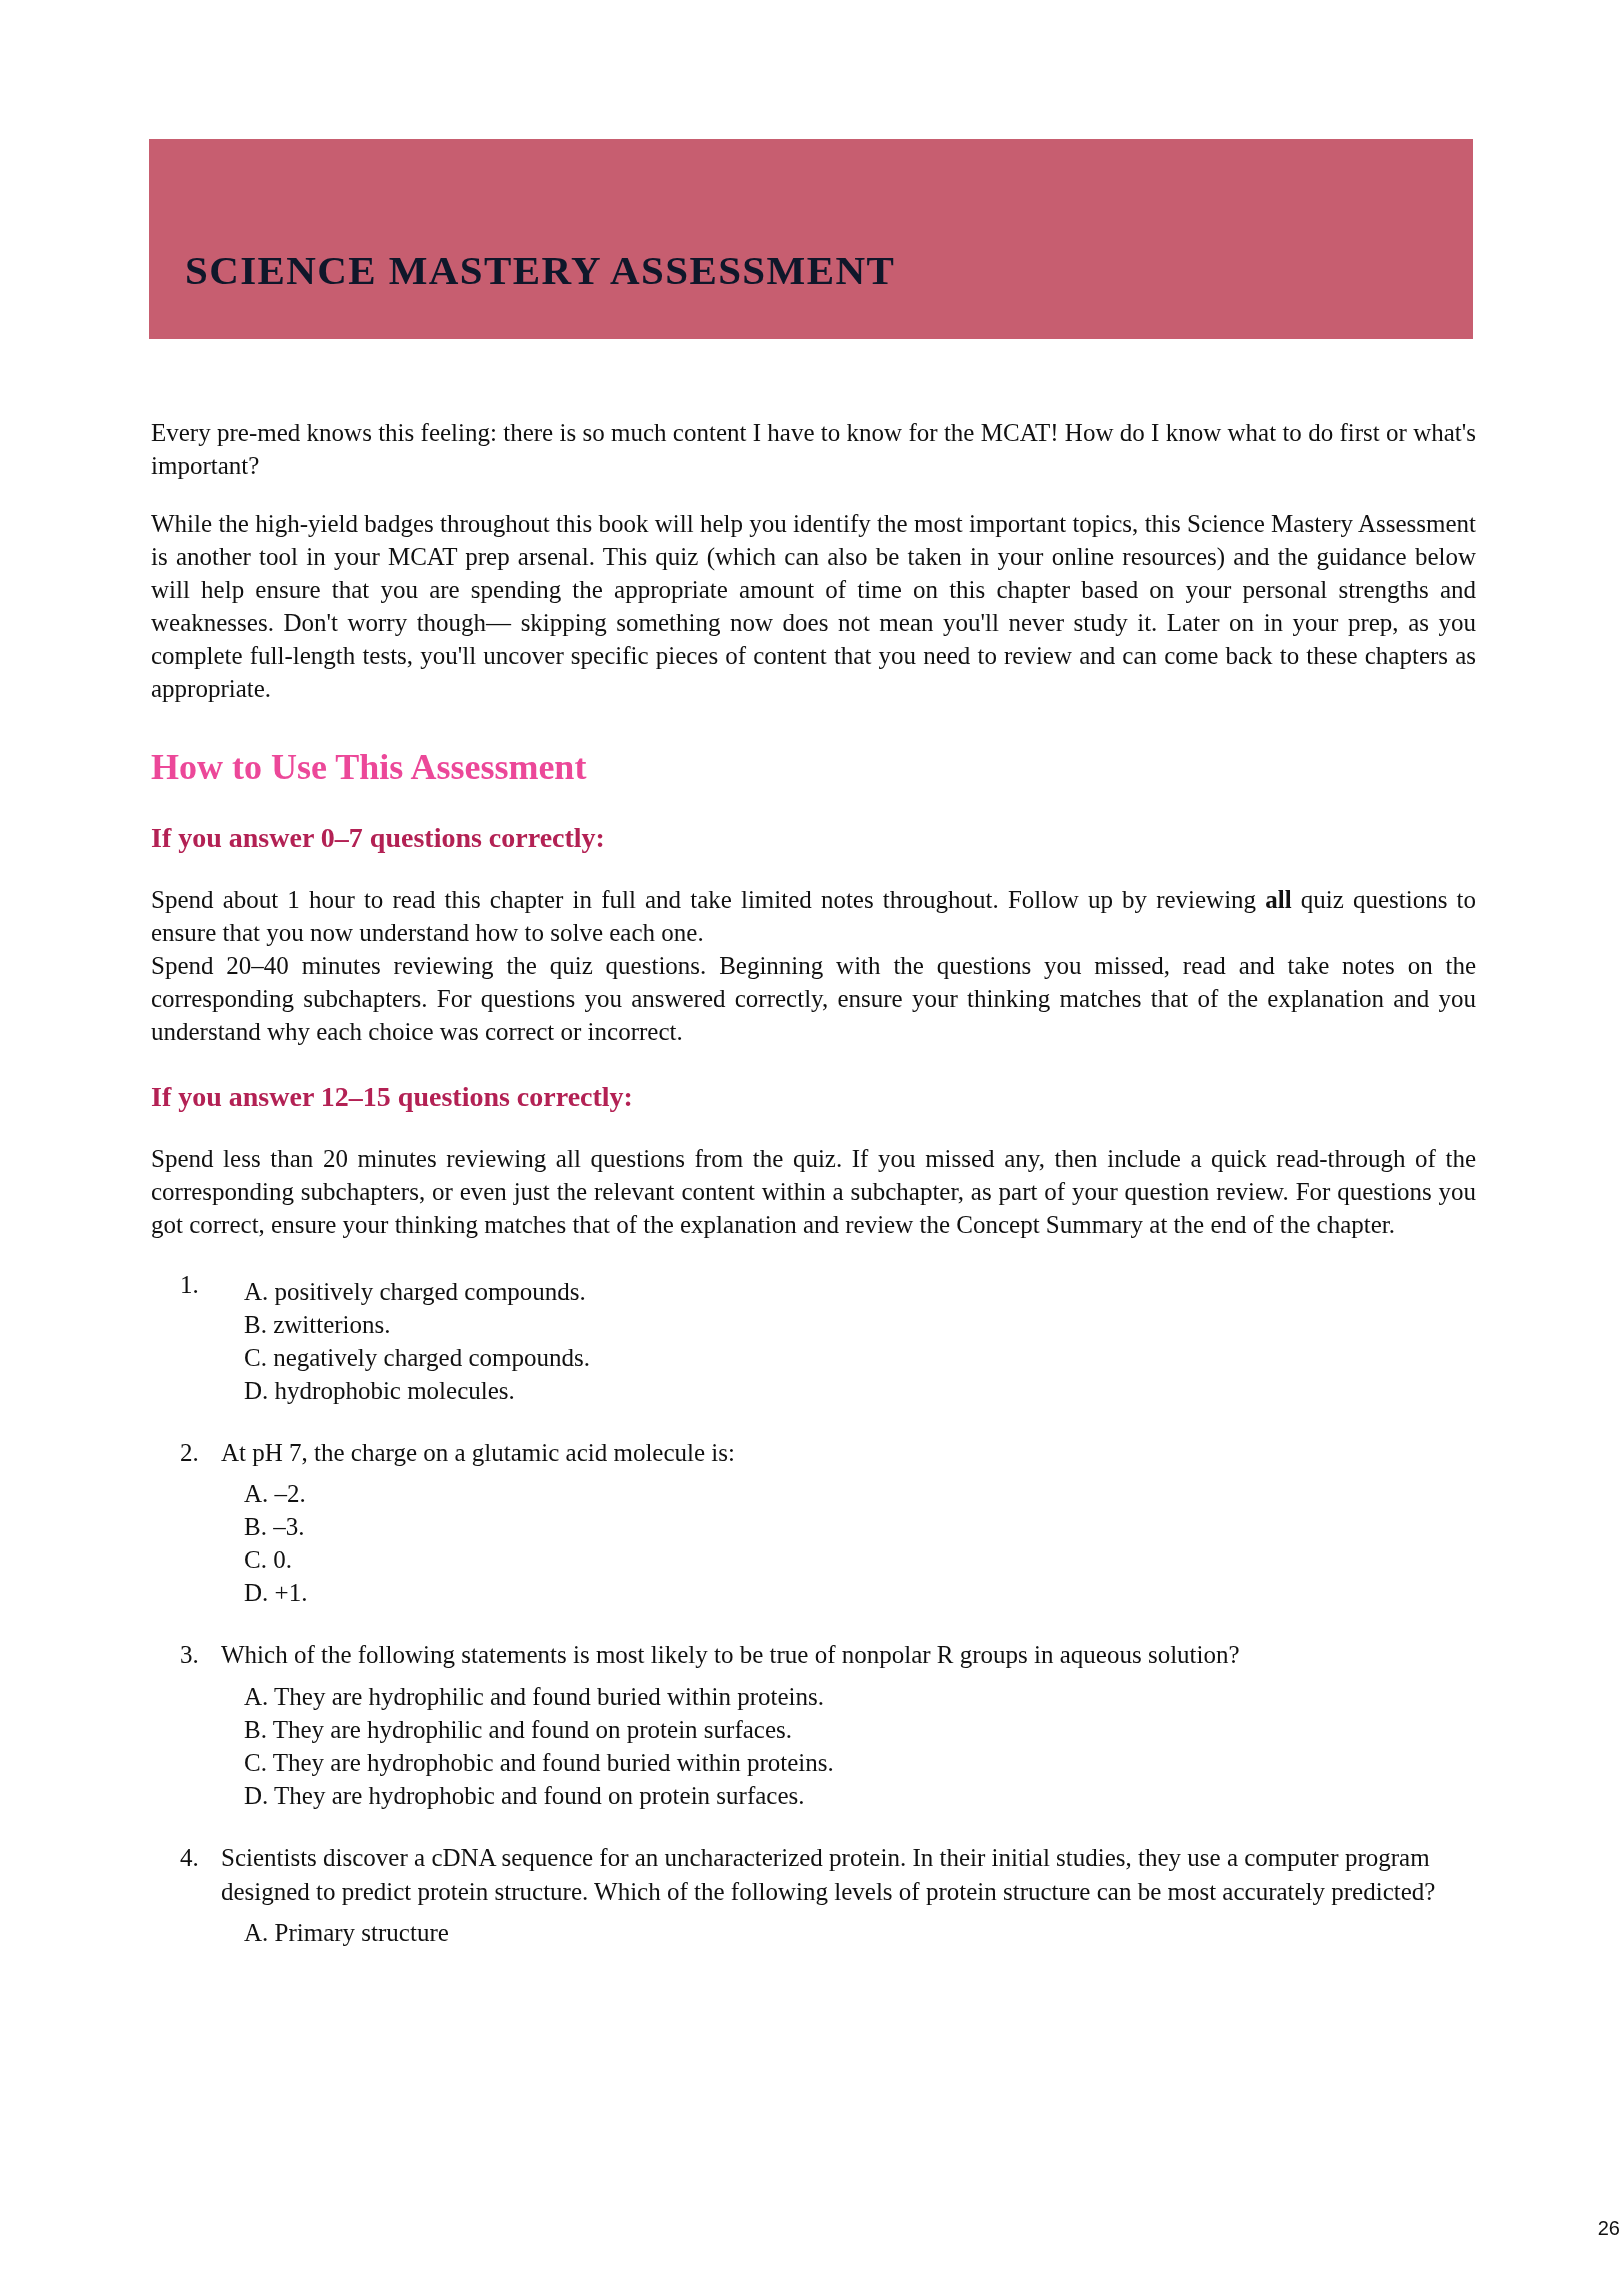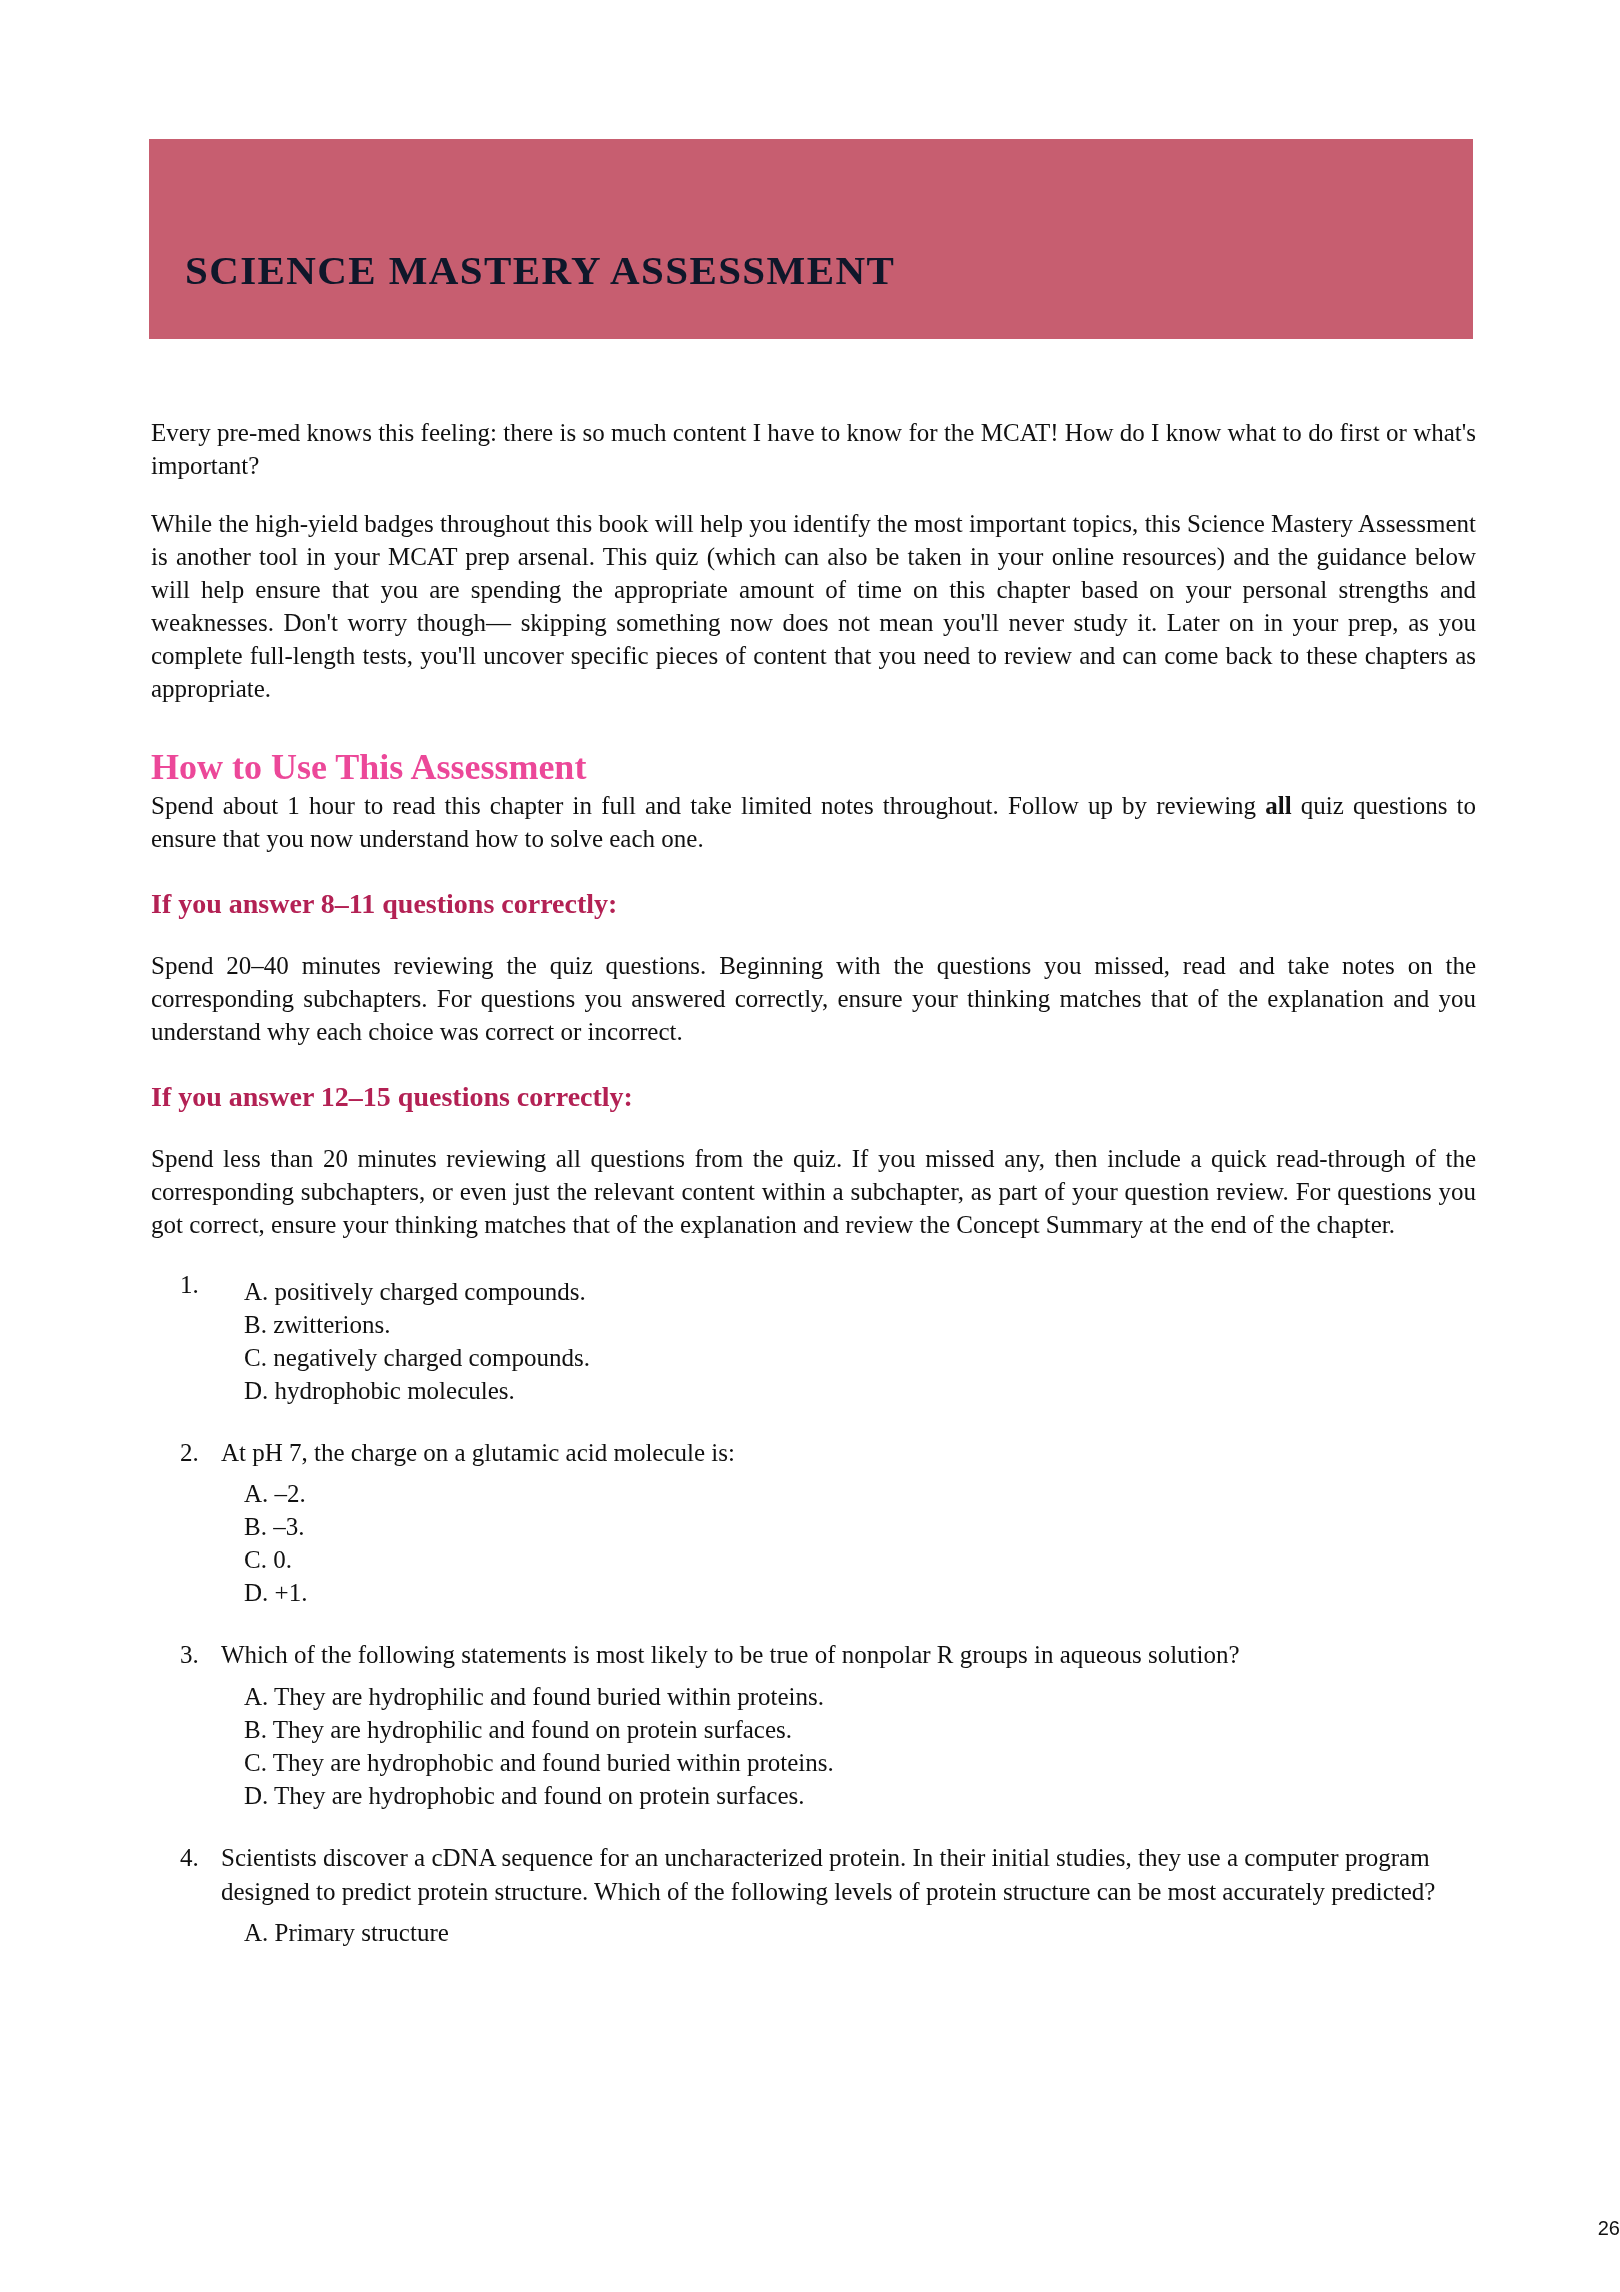--- a/index.html
+++ b/index.html
@@ -105,23 +105,23 @@
   </header>
 
   <main class="content">
 
     <p class="body-text">Every pre-med knows this feeling: there is so much content I have to know for the MCAT! How do I know what to do first or what's important?</p>
 
     <p class="body-text">While the high-yield badges throughout this book will help you identify the most important topics, this Science Mastery Assessment is another tool in your MCAT prep arsenal. This quiz (which can also be taken in your online resources) and the guidance below will help ensure that you are spending the appropriate amount of time on this chapter based on your personal strengths and weaknesses. Don't worry though— skipping something now does not mean you'll never study it. Later on in your prep, as you complete full-length tests, you'll uncover specific pieces of content that you need to review and can come back to these chapters as appropriate.</p>
 
     <h1 class="section-title">How to Use This Assessment</h1>
 
+    <h2 class="sub-title">If you answer 0–7 questions correctly:</h2>
     <p class="body-text range-body"><span>Spend about 1 hour to read this chapter in full and take limited notes throughout. Follow up by reviewing </span><b>all</b><span>  quiz questions to ensure that you now understand how to solve each one.</span></p>
 
-    <h2 class="sub-title">If you answer 8–11 questions correctly:</h2>
     <p class="body-text range-body">Spend 20–40 minutes reviewing the quiz questions. Beginning with the questions you missed, read and take notes on the corresponding subchapters. For questions you answered correctly, ensure your thinking matches that of the explanation and you understand why each choice was correct or incorrect.</p>
 
     <h2 class="sub-title">If you answer 12–15 questions correctly:</h2>
     <p class="body-text range-body">Spend less than 20 minutes reviewing all questions from the quiz. If you missed any, then include a quick read-through of the corresponding subchapters, or even just the relevant content within a subchapter, as part of your question review. For questions you got correct, ensure your thinking matches that of the explanation and review the Concept Summary at the end of the chapter.</p>
 
     <div class="quiz">
 
       <div class="question">
         <span class="q-num">1.</span>
         <div class="q-body">

